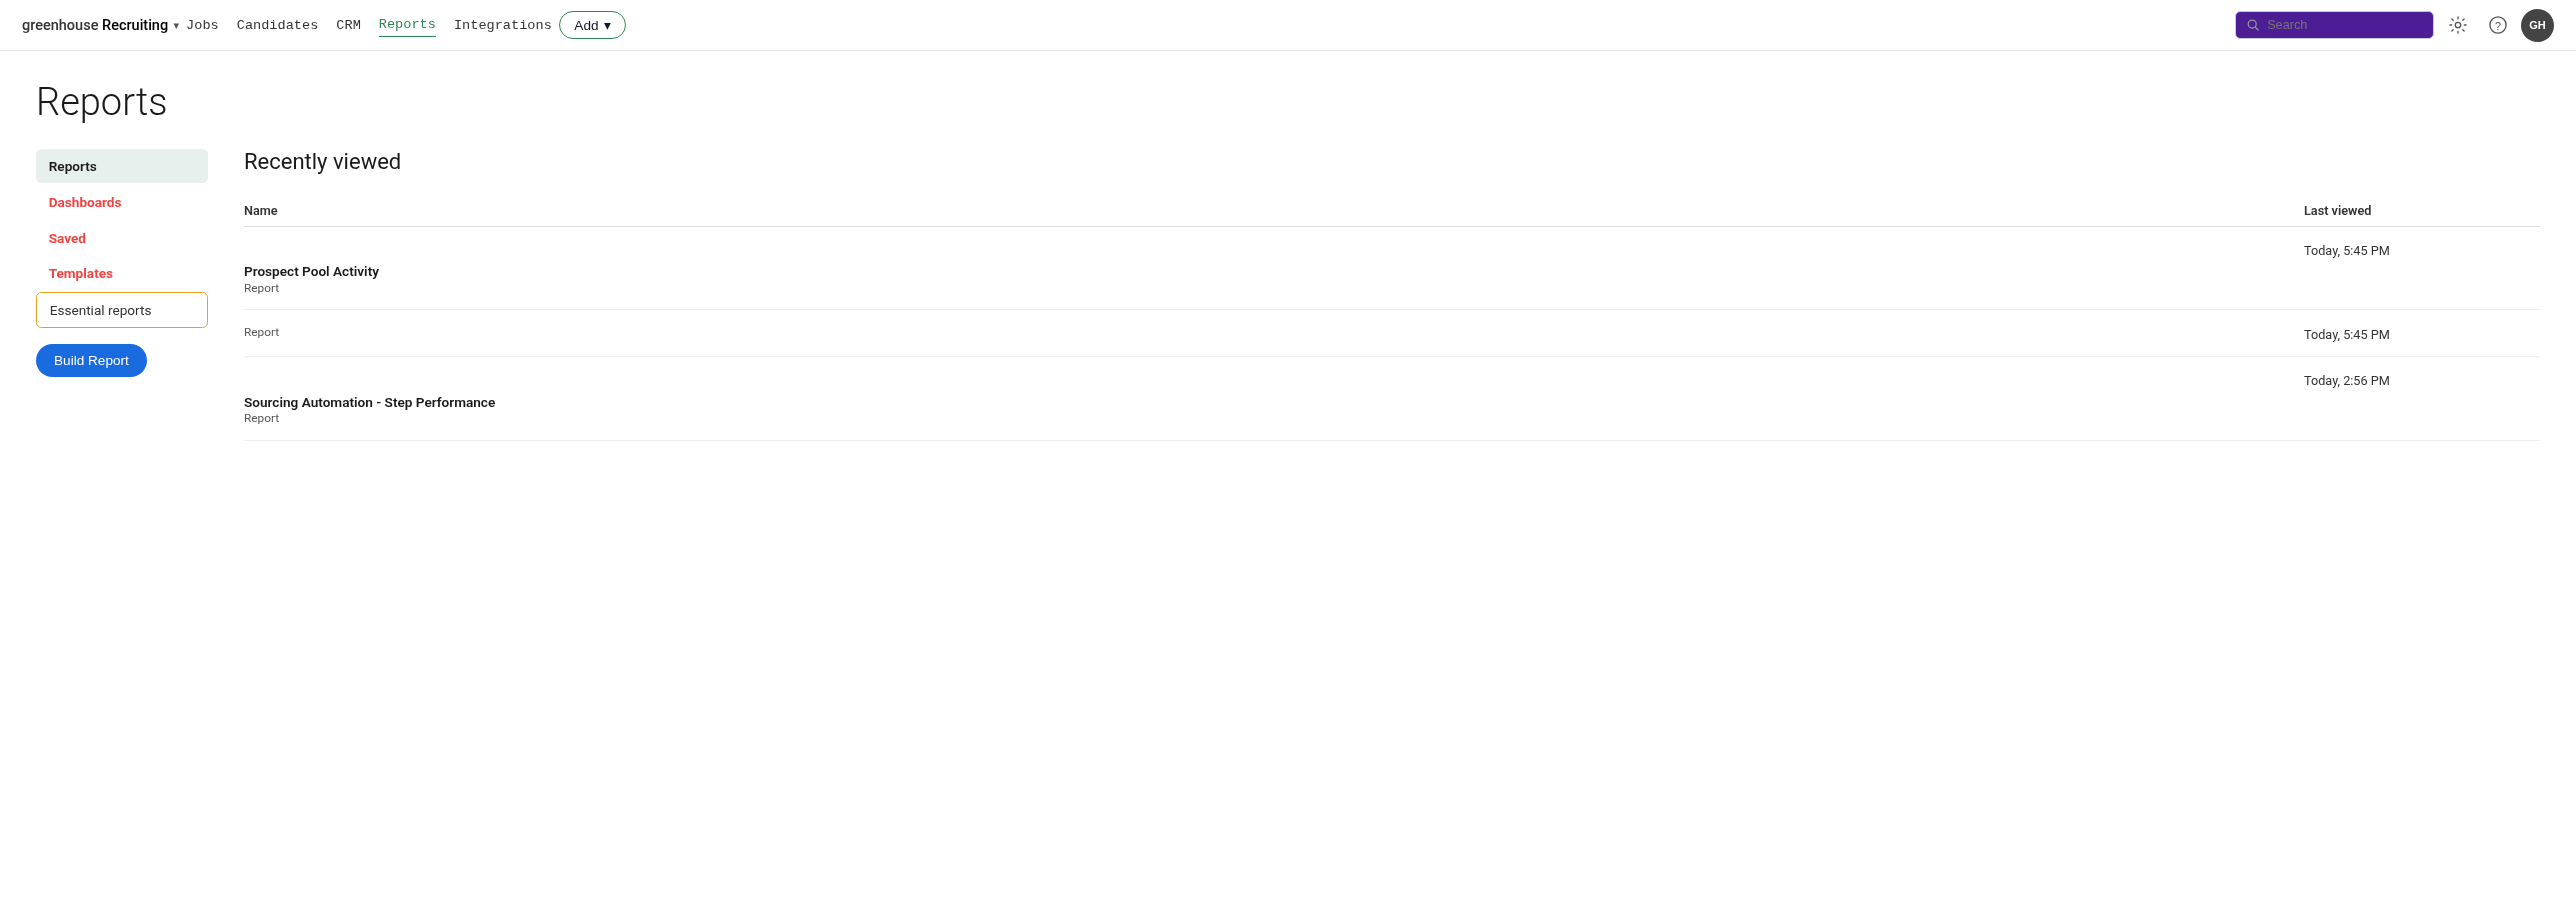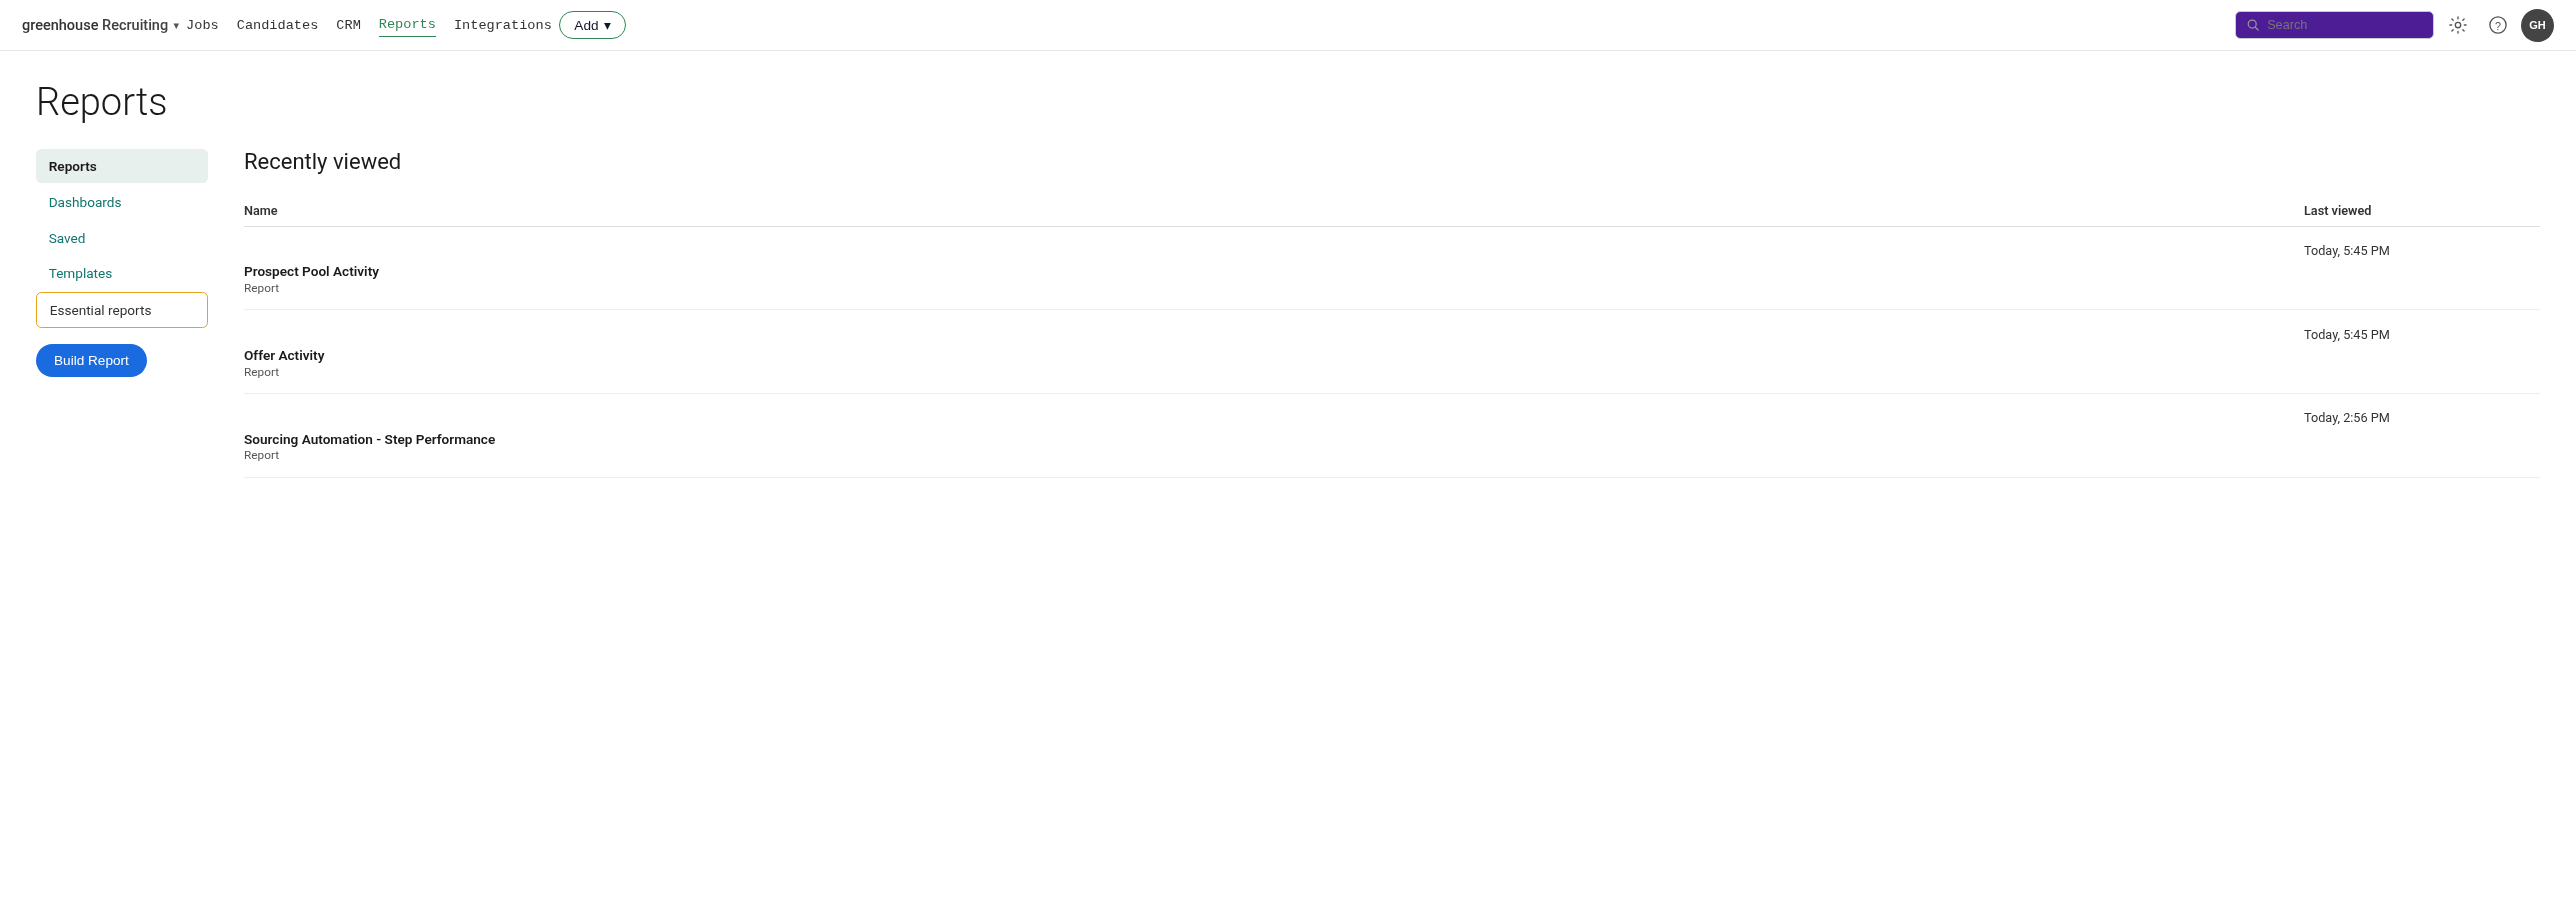--- a/index.html
+++ b/index.html
@@ -33,21 +33,21 @@
       font-weight: 500;
       cursor: pointer;
       white-space: nowrap;
     }
 
     .brand-greenhouse {
       color: #333;
     }
 
     .brand-recruiting {
-      color: #404040;
+      color: #000000;
     }
 
     .brand-chevron {
       color: #555;
       font-size: 11px;
       margin-left: 1.8px;
     }
 
     .nav-links {
       display: flex;
@@ -158,23 +158,24 @@
       width: 172px;
       flex-shrink: 0;
     }
 
     .sidebar-item {
       display: block;
       padding: 9px 12.7px;
       border-radius: 5.4px;
       cursor: pointer;
       font-size: 13.6px;
-      color: #0f766e;
+      color: #ef4444;
       text-decoration: none;
       margin-bottom: 1.8px;
+      font-weight: bold;
     }
 
     .sidebar-item.active {
       background: #e8f0ed;
       font-weight: 600;
       color: #1a1a1a;
     }
 
     .sidebar-item.outlined {
       border: 1.8px solid #e8a020;
@@ -333,21 +334,20 @@
       <div class="table-row">
         <div class="row-name-col">
           <div class="row-title">Prospect Pool Activity</div>
           <div class="row-subtitle">Report</div>
         </div>
         <div class="row-last-viewed">Today, 5:45 PM</div>
       </div>
 
       <div class="table-row">
         <div class="row-name-col">
-          <div class="row-title">Offer Activity</div>
           <div class="row-subtitle">Report</div>
         </div>
         <div class="row-last-viewed">Today, 5:45 PM</div>
       </div>
 
       <div class="table-row">
         <div class="row-name-col">
           <div class="row-title">Sourcing Automation - Step Performance</div>
           <div class="row-subtitle">Report</div>
         </div>

